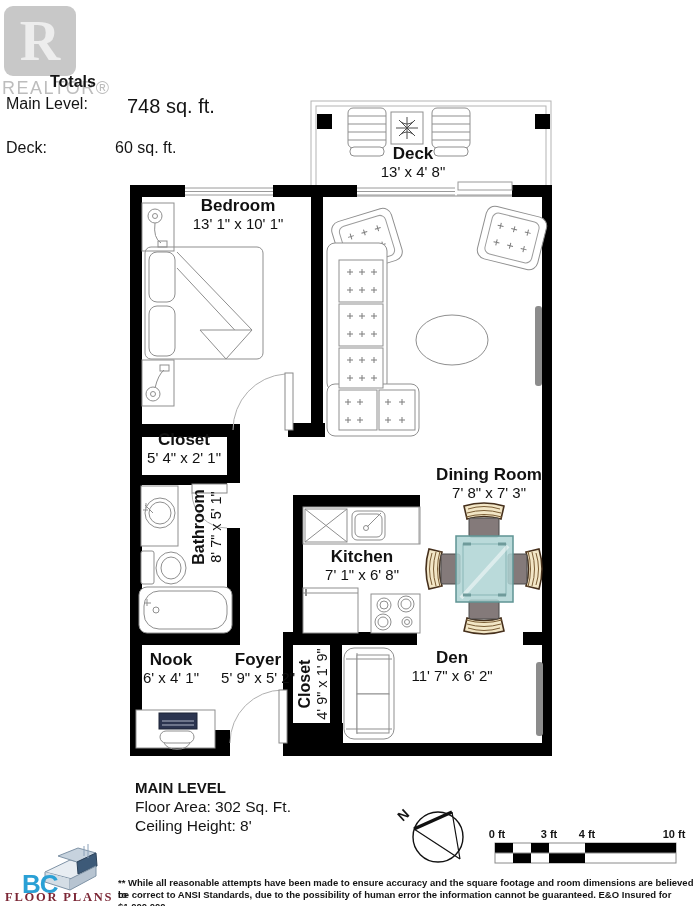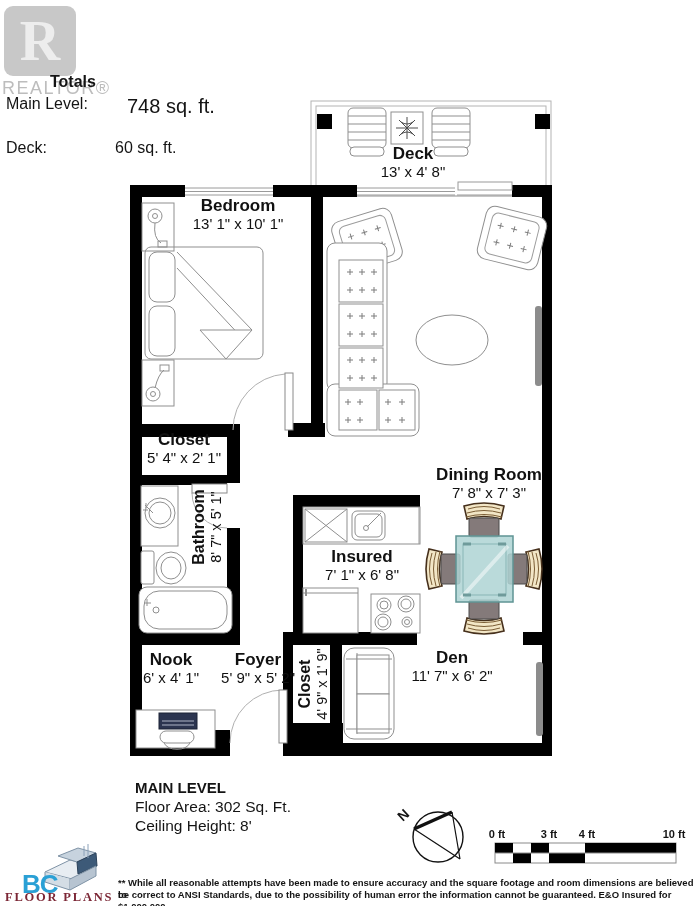--- a/index.html
+++ b/index.html
@@ -347,21 +347,21 @@
   </div>
   <div class="rl" id="lbl-closet1">
     <div class="rn">Closet</div>
     <div class="rd">5' 4" x 2' 1"</div>
   </div>
   <div class="rot" id="lbl-bathroom">
     <div class="rn">Bathroom</div>
     <div class="rd">8' 7" x 5' 1"</div>
   </div>
   <div class="rl" id="lbl-kitchen">
-    <div class="rn">Insured</div>
+    <div class="rn">Kitchen</div>
     <div class="rd">7' 1" x 6' 8"</div>
   </div>
   <div class="rl" id="lbl-dining">
     <div class="rn">Dining Room</div>
     <div class="rd">7' 8" x 7' 3"</div>
   </div>
   <div class="rl" id="lbl-nook">
     <div class="rn">Nook</div>
     <div class="rd">6' x 4' 1"</div>
   </div>

